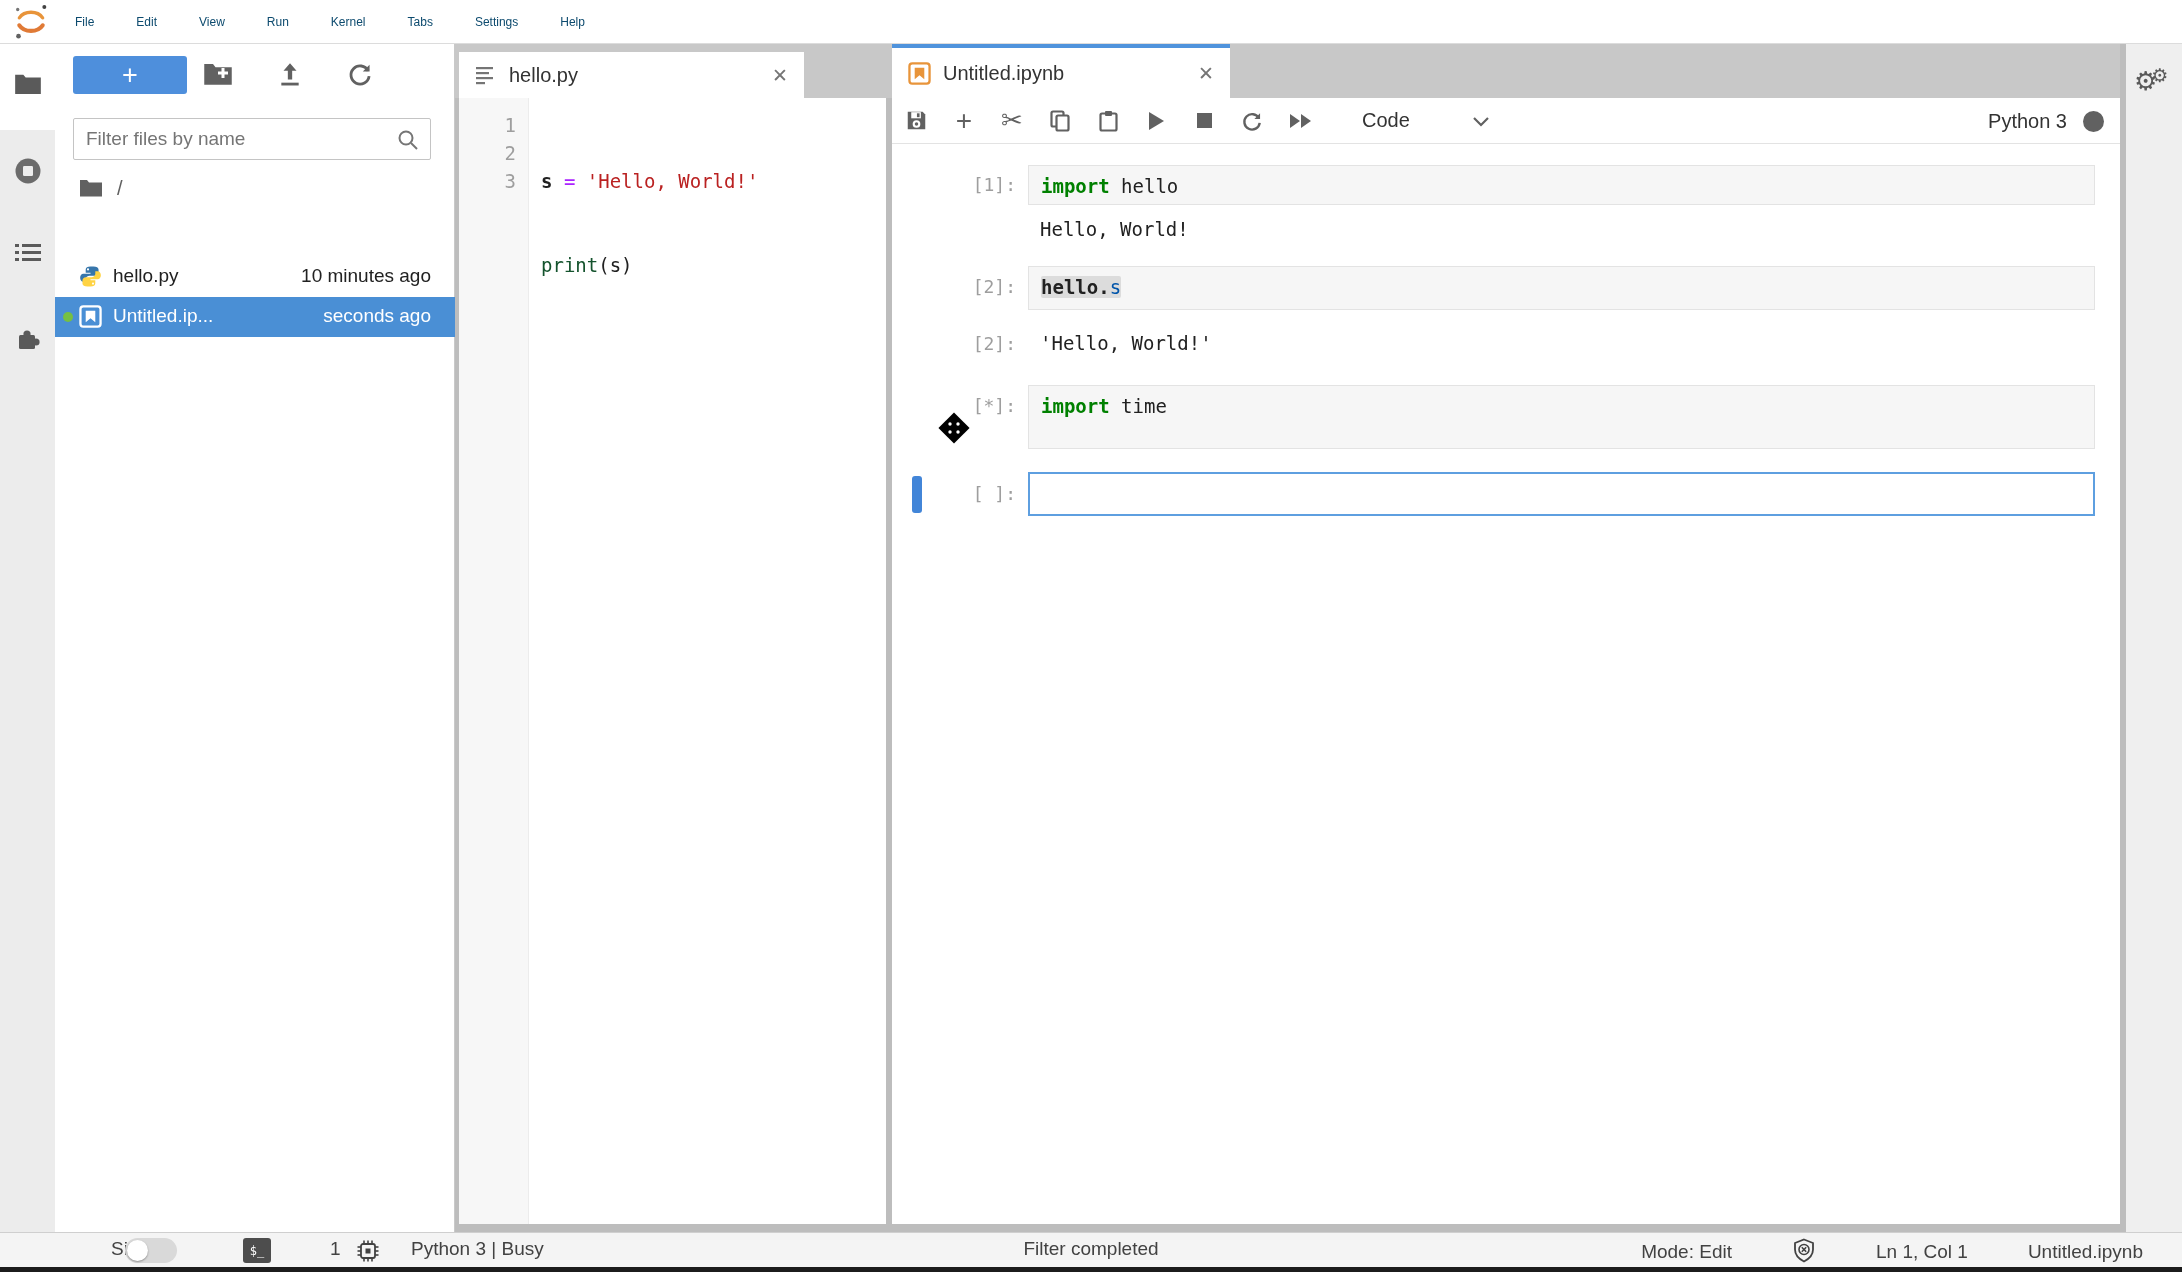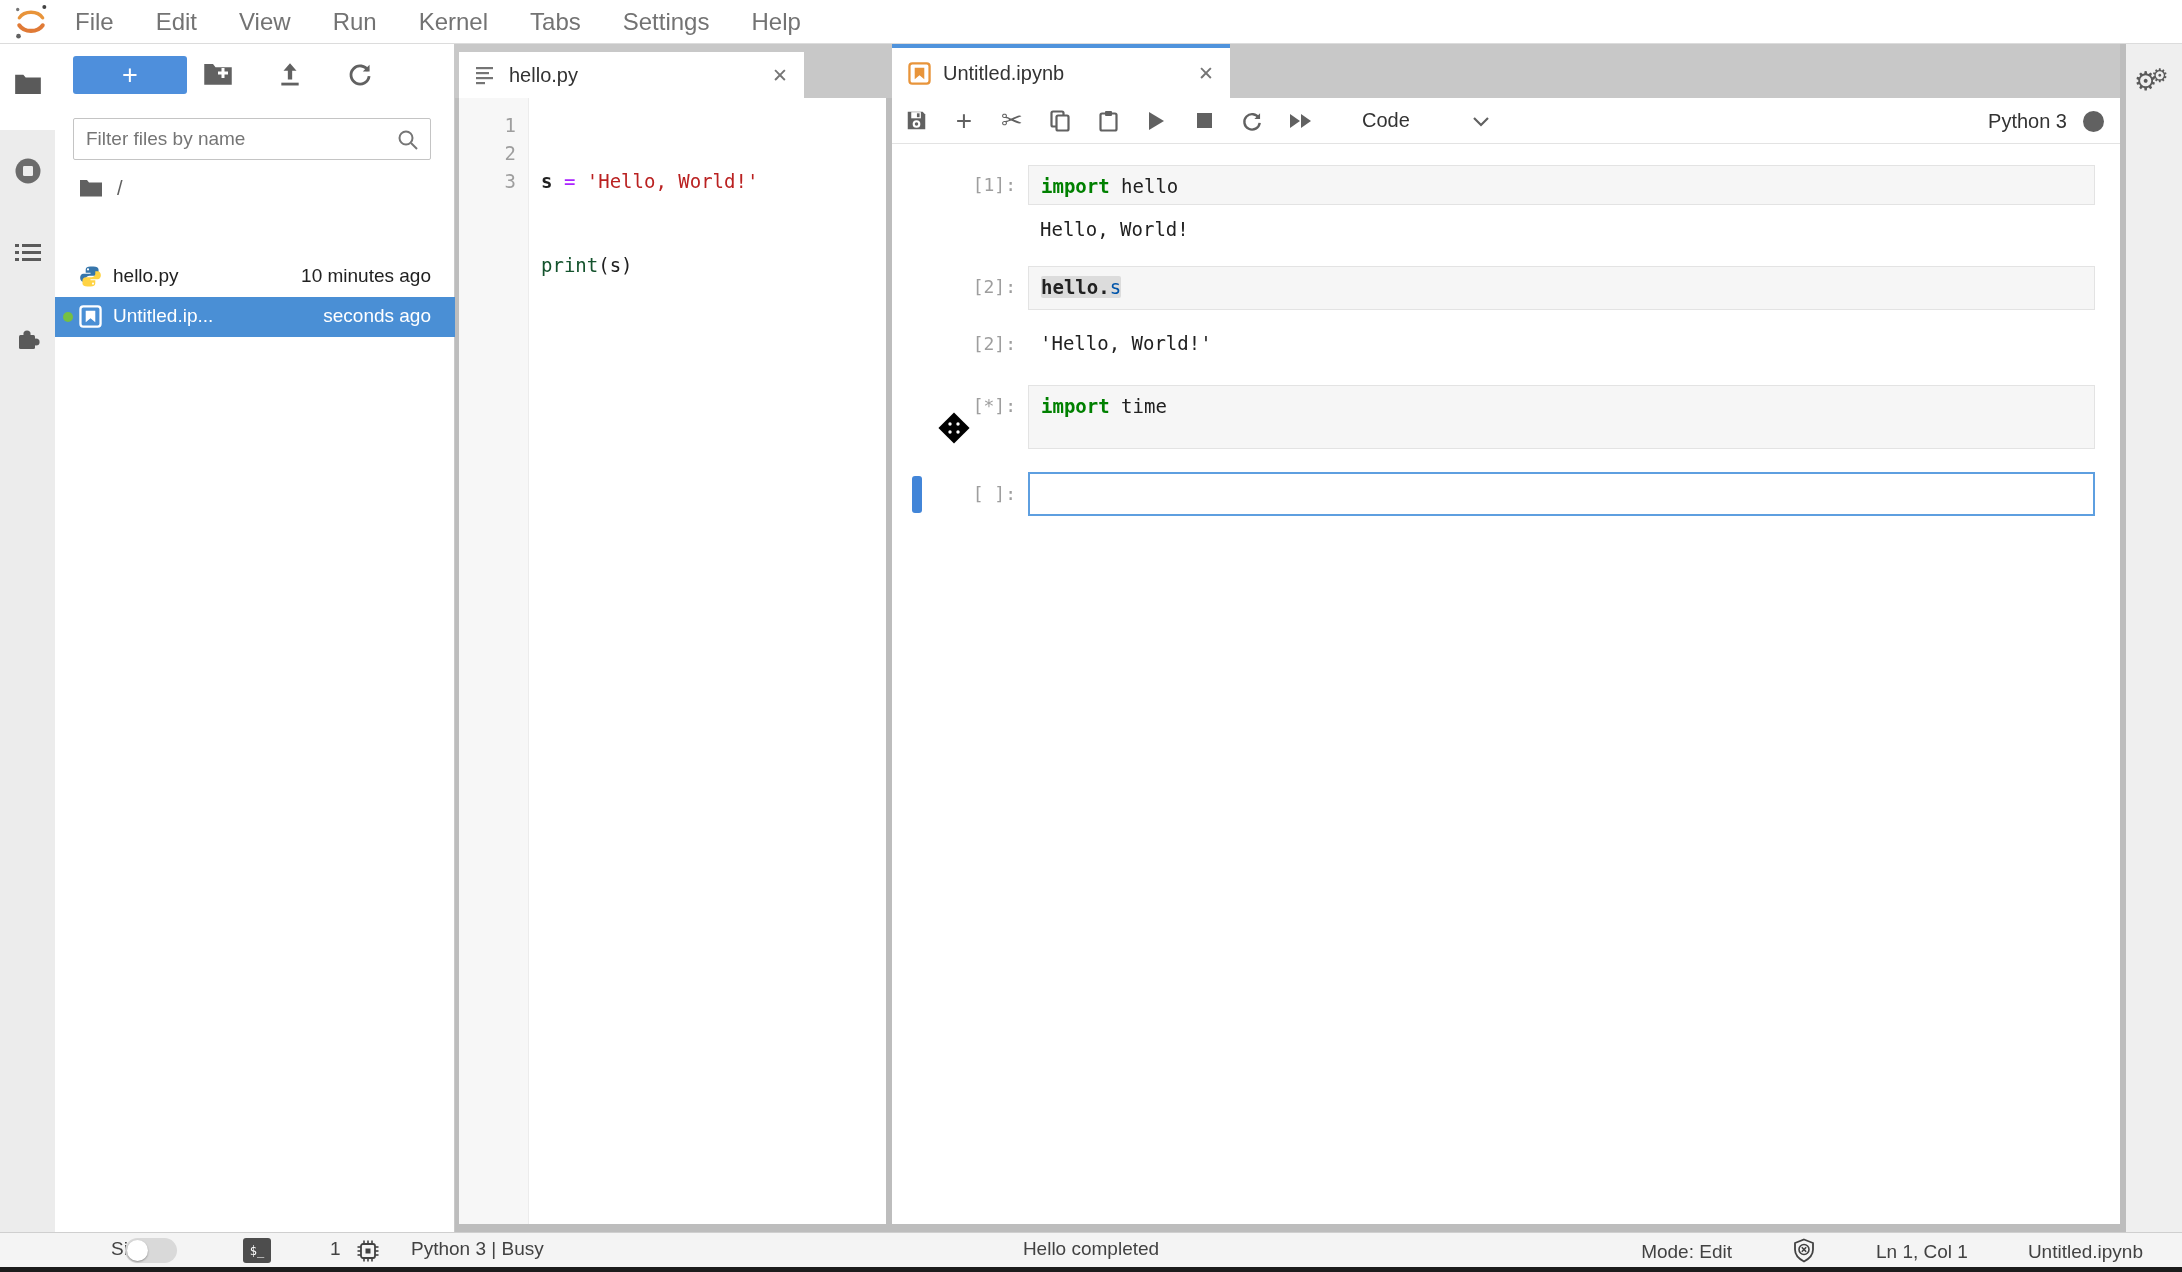--- a/index.html
+++ b/index.html
@@ -5,21 +5,21 @@
   * { margin:0; padding:0; box-sizing:border-box; }
   html,body { background:#9e9e9e; }
   body { font-family:"Liberation Sans", sans-serif; }
   .win { position:relative; width:2182px; height:1272px; background:#bdbdbd; overflow:hidden; }
   .mono { font-family:"DejaVu Sans Mono", monospace; }
 
   
   .menubar { position:absolute; left:0; top:0; width:2182px; height:44px; background:#fff;
              border-bottom:1px solid #dcdcdc; display:flex; align-items:center; z-index:5; }
   .logo { width:46px; height:40px; margin-left:8px; display:flex; align-items:center; justify-content:center; }
-  .menu-item { padding:0 21px; font-size:24px; color:#737373; cursor:default; }
+  .menu-item { padding:0 21px; font-size:12px; color:#0c4a6e; cursor:default; }
 
   
   .activitybar { position:absolute; left:0; top:44px; width:55px; height:1188px; background:#ececec; }
   .activitybar .active-zone { position:absolute; left:0; top:0; width:55px; height:86px; background:#fff; }
   .act-icon { position:absolute; left:0; width:55px; display:flex; justify-content:center; }
 
   
   .filepanel { position:absolute; left:55px; top:44px; width:400px; height:1188px; background:#fff;
                border-right:1px solid #c9c9c9; }
   .new-launcher-btn { position:absolute; left:18px; top:12px; width:114px; height:38px; background:#4e8fdc;
@@ -390,21 +390,21 @@
         <line x1="1.5" y1="8" x2="5" y2="8" stroke="#424242" stroke-width="1.6"></line>
           <line x1="1.5" y1="12" x2="5" y2="12" stroke="#424242" stroke-width="1.6"></line>
           <line x1="1.5" y1="16" x2="5" y2="16" stroke="#424242" stroke-width="1.6"></line>
         <line x1="19" y1="8" x2="22.5" y2="8" stroke="#424242" stroke-width="1.6"></line>
           <line x1="19" y1="12" x2="22.5" y2="12" stroke="#424242" stroke-width="1.6"></line>
           <line x1="19" y1="16" x2="22.5" y2="16" stroke="#424242" stroke-width="1.6"></line>
       </svg>
     </span>
     <span class="sb-item" style="left:365px;">Python 3 | Busy</span>
 
-    <span class="sb-center">Hello completed</span>
+    <span class="sb-center">Filter completed</span>
 
     <span class="sb-right">
       <span>Mode: Edit</span>
       <span>
         <svg width="24" height="25" viewBox="0 0 24 25">
           <path d="M12 1.5 L21 5 v6.5 c0 5.5-3.8 9.3-9 12 -5.2-2.7-9-6.5-9-12 V5 z" stroke="#424242" stroke-width="1.8" fill="none"></path>
           <circle cx="12" cy="11.5" r="5" stroke="#424242" stroke-width="1.6" fill="none"></circle>
           <line x1="9.8" y1="9.3" x2="14.2" y2="13.7" stroke="#424242" stroke-width="1.6"></line>
           <line x1="14.2" y1="9.3" x2="9.8" y2="13.7" stroke="#424242" stroke-width="1.6"></line>
         </svg>

